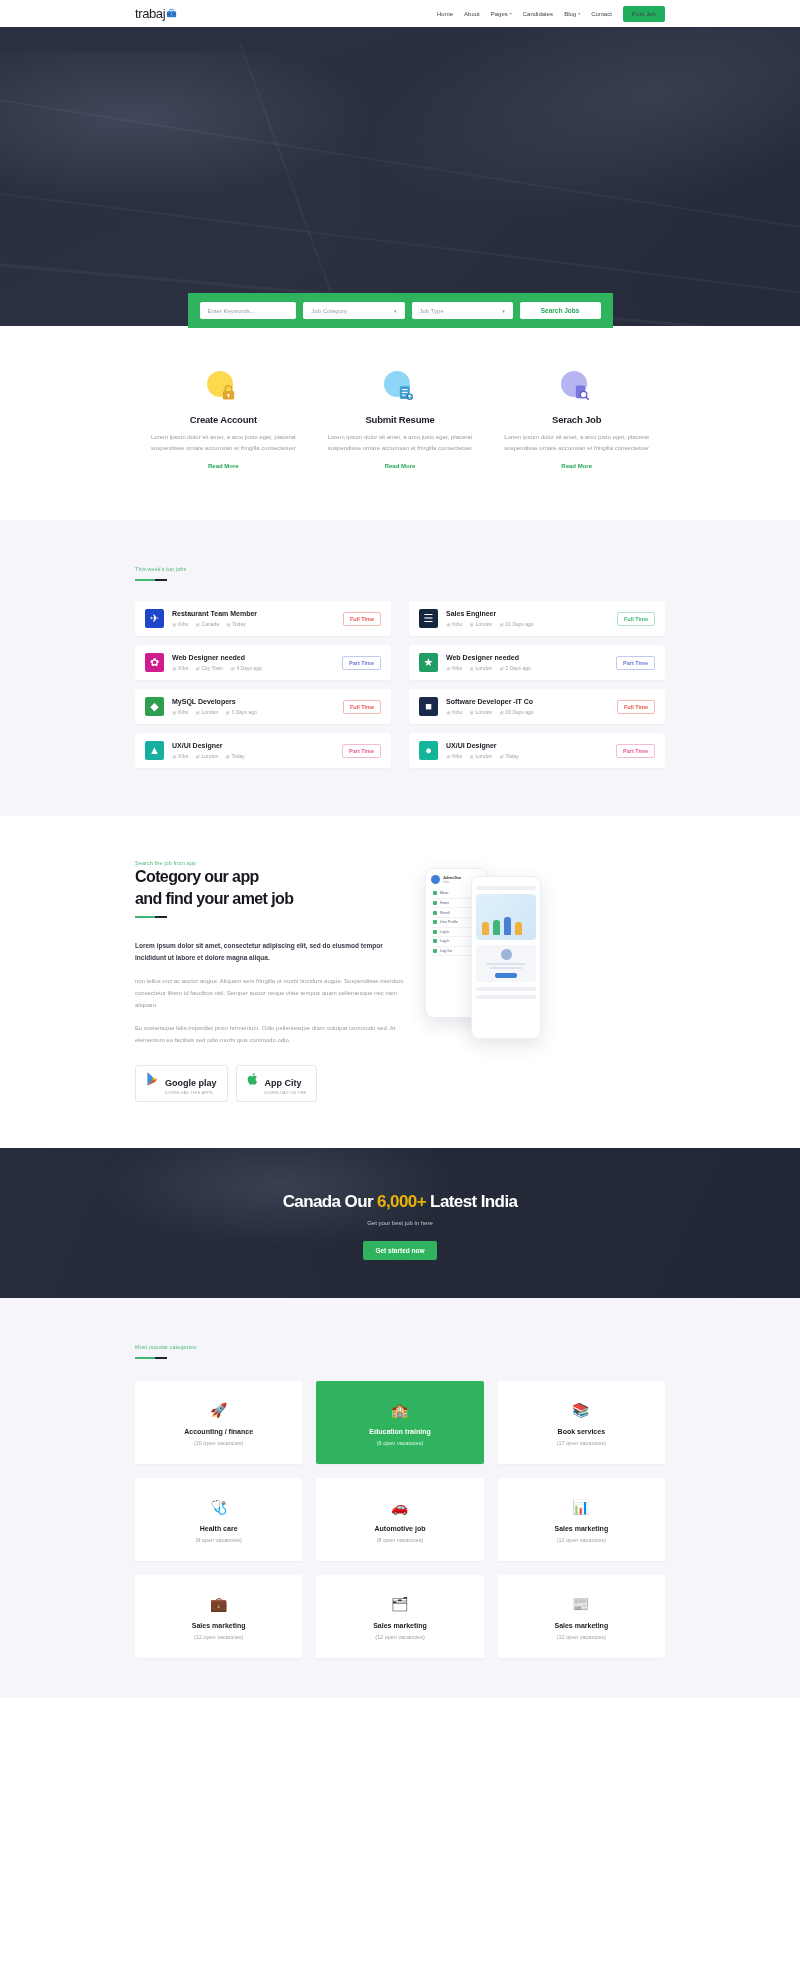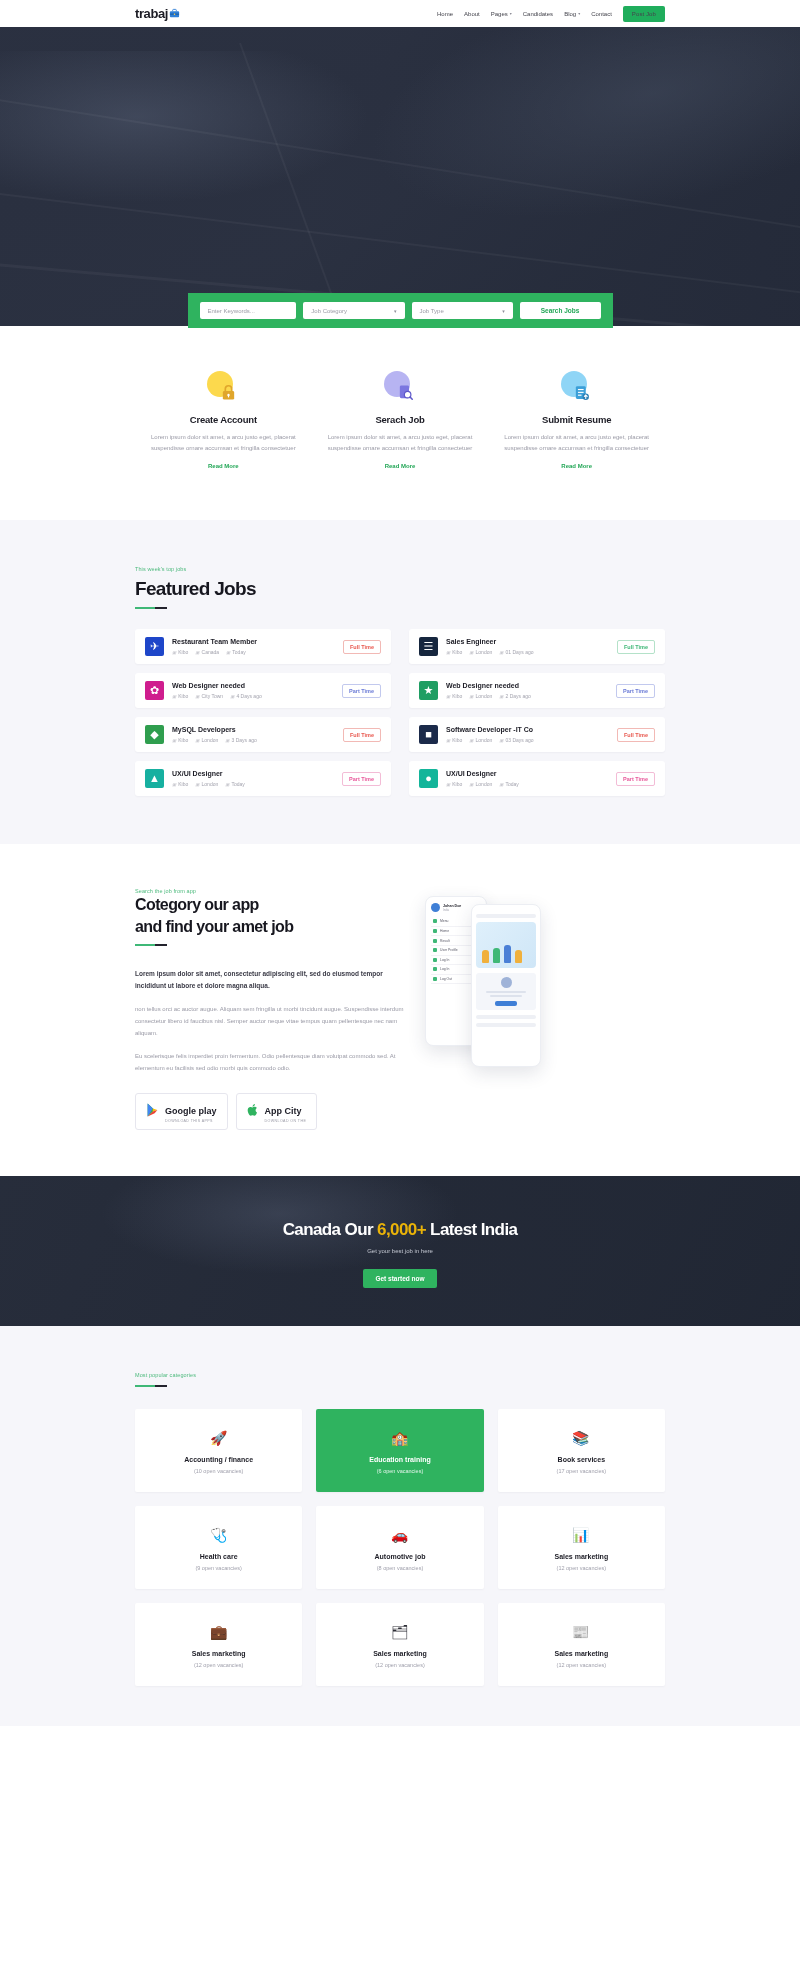--- a/index.html
+++ b/index.html
@@ -21,21 +21,21 @@
     align-items: center;
     padding: 0 0;
     position: relative;
     z-index: 20;
   }
   .header-inner {
     width: 530px; margin: 0 auto;
     display: flex; align-items: center; justify-content: space-between;
   }
   .logo {
-    font-size: 13px; font-weight: bold; letter-spacing: -0.4px;
+    font-size: 13px; font-weight: normal; letter-spacing: -0.4px;
     color: #1c1c25; display: flex; align-items: baseline;
   }
   .logo .logo-dot { display:inline-block; margin-left:1px; }
   .nav { display: flex; align-items: center; gap: 11px; }
   .nav a {
     font-size: 6px; color: #44444d; text-decoration: none; font-weight: 500;
     display: flex; align-items: center; gap: 2px; white-space: nowrap;
   }
   .caret { font-size: 4px; color: #8a8a94; line-height: 1; }
   .btn-postjob {
@@ -179,21 +179,21 @@
   
   .app-section { background:#fff; padding: 44px 0 46px; }
   .app-row { display:flex; align-items: flex-start; gap: 0; }
   .app-left { width: 278px; }
   .app-title { font-size: 16px; font-weight: 800; color:#17171f; letter-spacing:-0.6px; line-height:1.35; }
   .app-p-bold { margin-top: 22px; font-size: 6.5px; font-weight:700; color:#3a3a46; line-height:1.85; }
   .app-p { margin-top: 12px; font-size: 6px; color:#9a9aa6; line-height:1.95; }
   .store-row { margin-top: 18px; display:flex; gap: 8px; }
   .store-btn {
     border:1px solid #e6e6ee; border-radius:3px; padding: 6px 10px;
-    display:flex; align-items:center; gap: 6px; background:#fff;
+    display:flex; align-items:flex-start; gap: 6px; background:#fff;
   }
   .store-label { line-height:1.15; }
   .store-name { font-size: 9px; font-weight: 700; color:#20202a; }
   .store-sub { font-size: 3.6px; color:#9a9aa6; letter-spacing:0.4px; margin-top:1px; }
   .app-right { flex:1; position: relative; height: 175px; }
 
   .phone {
     position:absolute; background:#ffffff; border-radius:8px;
     box-shadow: 0 6px 18px rgba(40,50,80,0.13);
     border:1px solid #eceef3;
@@ -348,57 +348,56 @@
               <rect x="11.2" y="15.5" width="1.6" height="3.4" fill="#fff"></rect>
             </svg>
         </div>
       </div>
       <h3>Create Account</h3>
       <p>Lorem ipsum dolor sit amet, a arcu justo eget, placerat suspendisse ornare accumsan et fringilla consectetuer</p>
       <a href="#" class="read-more">Read More</a>
     </div>
     <div class="feature">
       <div class="feature-icon">
-        <div class="f-blob" style="background:#b7b4f2"></div>
-        <div class="f-glyph">
-          <svg width="17" height="17" viewBox="0 0 24 24">
-              <rect x="4" y="2" width="13" height="18" rx="2" fill="#7b76e0"></rect>
-              <circle cx="15" cy="15" r="4.6" fill="#fff" stroke="#5d57c9" stroke-width="1.7"></circle>
-              <path d="M18.4 18.4L21.5 21.5" stroke="#5d57c9" stroke-width="2.2" stroke-linecap="round"></path>
-            </svg>
-        </div>
-      </div>
-      <h3>Serach Job</h3>
-      <p>Lorem ipsum dolor sit amet, a arcu justo eget, placerat suspendisse ornare accumsan et fringilla consectetuer</p>
-      <a href="#" class="read-more">Read More</a>
-    </div>
-    <div class="feature">
-      <div class="feature-icon">
         <div class="f-blob" style="background:#8fd5f6"></div>
         <div class="f-glyph">
           <svg width="17" height="17" viewBox="0 0 24 24">
               <rect x="4" y="3" width="14" height="18" rx="2" fill="#3b9fd8"></rect>
               <rect x="7" y="7" width="8" height="1.6" fill="#fff"></rect>
               <rect x="7" y="11" width="8" height="1.6" fill="#fff"></rect>
               <rect x="7" y="15" width="5" height="1.6" fill="#fff"></rect>
               <circle cx="18" cy="18" r="4.5" fill="#2b7fb5"></circle>
               <path d="M18 20.3V15.8M16 17.6l2-2 2 2" stroke="#fff" stroke-width="1.5" fill="none" stroke-linecap="round"></path>
             </svg>
         </div>
       </div>
       <h3>Submit Resume</h3>
       <p>Lorem ipsum dolor sit amet, a arcu justo eget, placerat suspendisse ornare accumsan et fringilla consectetuer</p>
       <a href="#" class="read-more">Read More</a>
     </div>
+    <div class="feature">
+      <div class="feature-icon">
+        <div class="f-blob" style="background:#b7b4f2"></div>
+        <div class="f-glyph">
+          <svg width="17" height="17" viewBox="0 0 24 24">
+              <rect x="4" y="2" width="13" height="18" rx="2" fill="#7b76e0"></rect>
+              <circle cx="15" cy="15" r="4.6" fill="#fff" stroke="#5d57c9" stroke-width="1.7"></circle>
+              <path d="M18.4 18.4L21.5 21.5" stroke="#5d57c9" stroke-width="2.2" stroke-linecap="round"></path>
+            </svg>
+        </div>
+      </div>
+      <h3>Serach Job</h3>
+      <p>Lorem ipsum dolor sit amet, a arcu justo eget, placerat suspendisse ornare accumsan et fringilla consectetuer</p>
+      <a href="#" class="read-more">Read More</a>
+    </div>
   </div>
 
   <div class="jobs-section">
     <div class="container">
       <div class="eyebrow">This week's top jobs</div>
-      <div class="sec-title">Featured Jobs</div>
       <div class="title-rule">
           <i></i>
           <i></i>
         </div>
       <div class="jobs-grid" id="jobs-grid">
           <div class="job-card">
             <div class="job-logo" style="background:#1e46c9">✈</div>
             <div class="job-main">
               <div class="job-title">Restaurant Team Member</div>
               <div class="job-meta">

